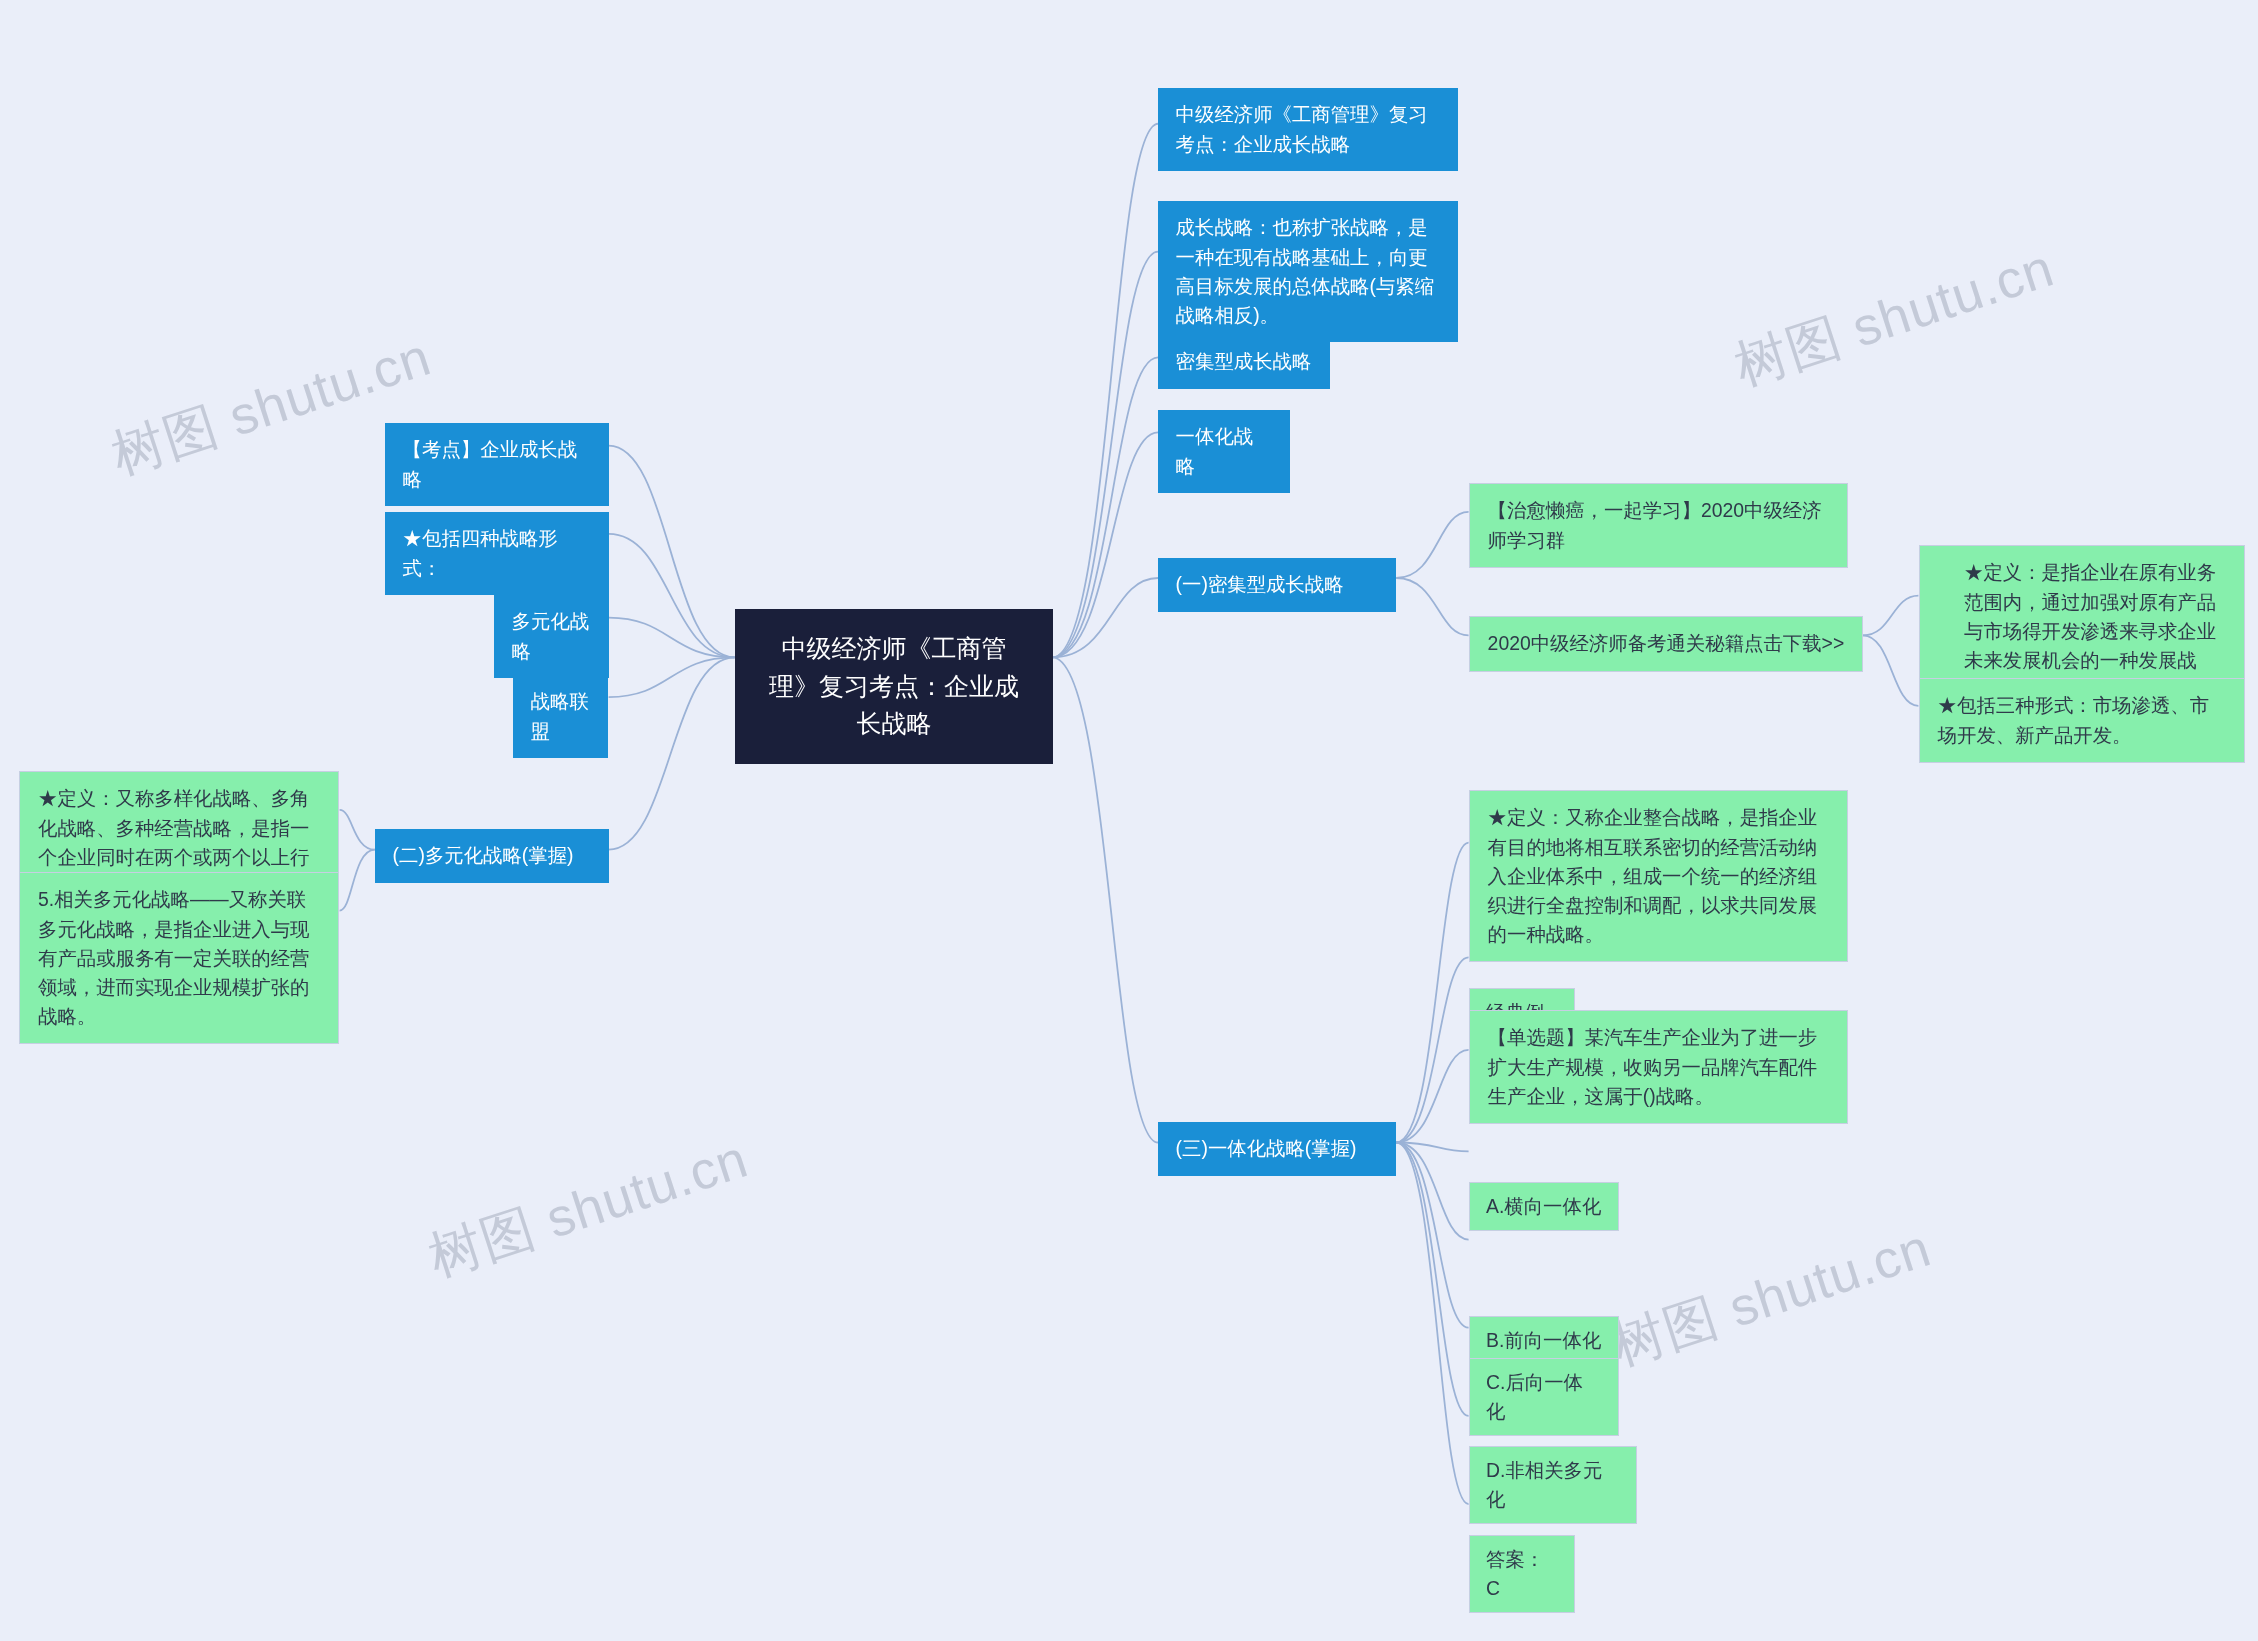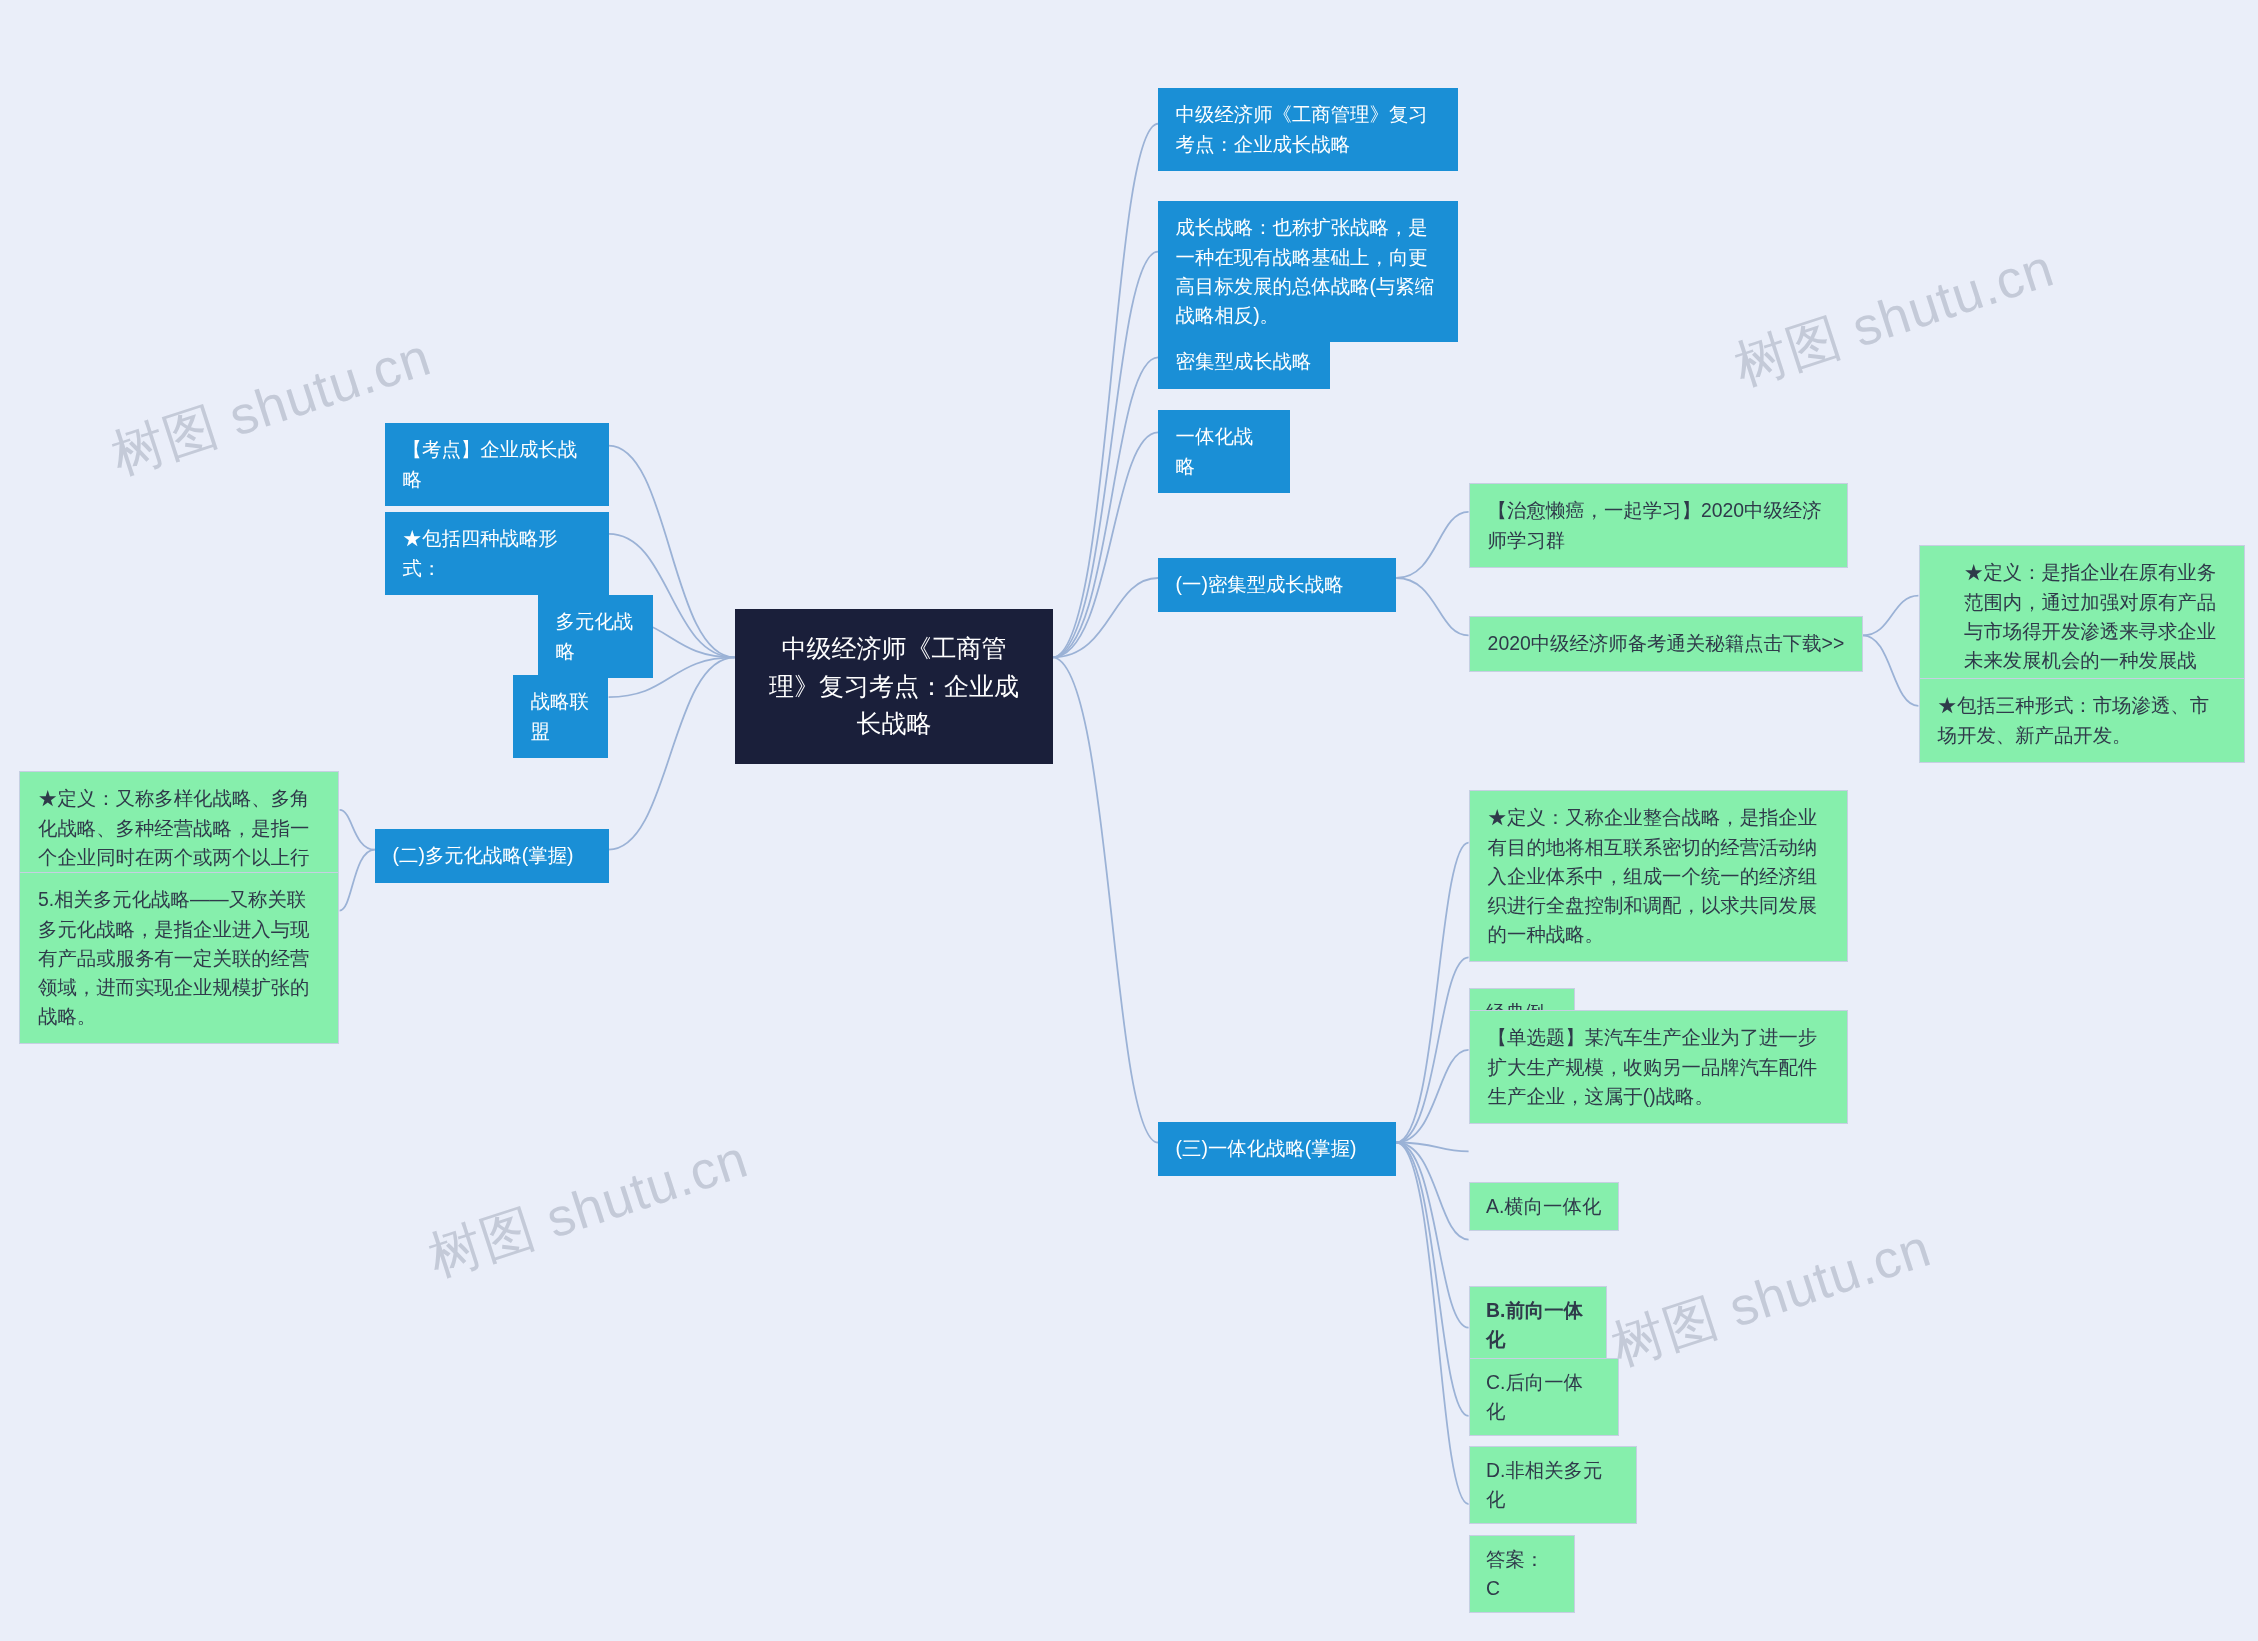--- a/index.html
+++ b/index.html
@@ -100,21 +100,21 @@
     <path d="M 1583 1295 C 1630 1295, 1630 1505, 1665 1505"></path>
     <path d="M 1583 1295 C 1630 1295, 1630 1605, 1665 1605"></path>
     <path d="M 1583 1295 C 1630 1295, 1630 1705, 1665 1705"></path>
   </g>
 </svg>
 
 <div class="node root" style="left:735px; top:609px;">中级经济师《工商管理》复习考点：企业成长战略</div>
 
 <div class="node lvl1" style="left:385px; top:423px; width:224px;">【考点】企业成长战略</div>
 <div class="node lvl1" style="left:385px; top:512px; width:224px;">★包括四种战略形式：</div>
-<div class="node lvl1" style="left:494px; top:595px; width:115px;margin-left:44px;">多元化战略</div>
+<div class="node lvl1" style="left:494px; top:595px; width:115px;">多元化战略</div>
 <div class="node lvl1" style="left:513px; top:675px; width:95px;">战略联盟</div>
 <div class="node lvl1" style="left:375px; top:829px; width:234px;">(二)多元化战略(掌握)</div>
 
 <div class="node lvl2 faint" style="left:19.4px; top:771px; width:320px;">★定义：又称多样化战略、多角化战略、多种经营战略，是指一个企业同时在两个或两个以上行业中进行经营。</div>
 <div class="node lvl2 faint" style="left:19.4px; top:872px; width:320px;">5.相关多元化战略——又称关联多元化战略，是指企业进入与现有产品或服务有一定关联的经营领域，进而实现企业规模扩张的战略。</div>
 
 <div class="node lvl1" style="left:1158px; top:88px;  width:300px;">中级经济师《工商管理》复习考点：企业成长战略</div>
 <div class="node lvl1" style="left:1158px; top:201px;  width:300px;">成长战略：也称扩张战略，是一种在现有战略基础上，向更高目标发展的总体战略(与紧缩战略相反)。</div>
 <div class="node lvl1" style="left:1158px; top:335px;  width:172px;">密集型成长战略</div>
 <div class="node lvl1" style="left:1158px; top:410px;  width:132px;">一体化战略</div>
@@ -124,17 +124,17 @@
 <div class="node lvl2 faint" style="left:1469px; top:483px; width:379px;">【治愈懒癌，一起学习】2020中级经济师学习群</div>
 <div class="node lvl2 faint" style="left:1469px; top:616px; width:394px;">2020中级经济师备考通关秘籍点击下载&gt;&gt;</div>
 
 <div class="node lvl2 faint" style="left:1919px; top:545px; width:326px;padding-left:44px;">★定义：是指企业在原有业务范围内，通过加强对原有产品与市场得开发渗透来寻求企业未来发展机会的一种发展战略。</div>
 <div class="node lvl2 faint" style="left:1919px; top:678px; width:326px;">★包括三种形式：市场渗透、市场开发、新产品开发。</div>
 
 <div class="node lvl2 faint" style="left:1469px; top:790px;  width:379px;">★定义：又称企业整合战略，是指企业有目的地将相互联系密切的经营活动纳入企业体系中，组成一个统一的经济组织进行全盘控制和调配，以求共同发展的一种战略。</div>
 <div class="node lvl2 faint short" style="left:1469px; top:940px; width:106px;">经典例题</div>
 <div class="node lvl2 faint" style="left:1469px; top:1010px; width:379px;">【单选题】某汽车生产企业为了进一步扩大生产规模，收购另一品牌汽车配件生产企业，这属于()战略。</div>
 <div class="node lvl2 faint short" style="left:1469px; top:1134px; width:150px;">A.横向一体化</div>
-<div class="node lvl2 faint short" style="left:1469px; top:1238px; width:138px;font-weight:bold;">B.前向一体化</div>
+<div class="node lvl2 faint short" style="left:1469px; top:1268px; width:150px;">B.前向一体化</div>
 <div class="node lvl2 faint short" style="left:1469px; top:1310px; width:150px;">C.后向一体化</div>
 <div class="node lvl2 faint short" style="left:1469px; top:1398px; width:168px;">D.非相关多元化</div>
 <div class="node lvl2 faint short" style="left:1469px; top:1487px; width:106px;">答案：C</div>
 
 
 </body></html>

